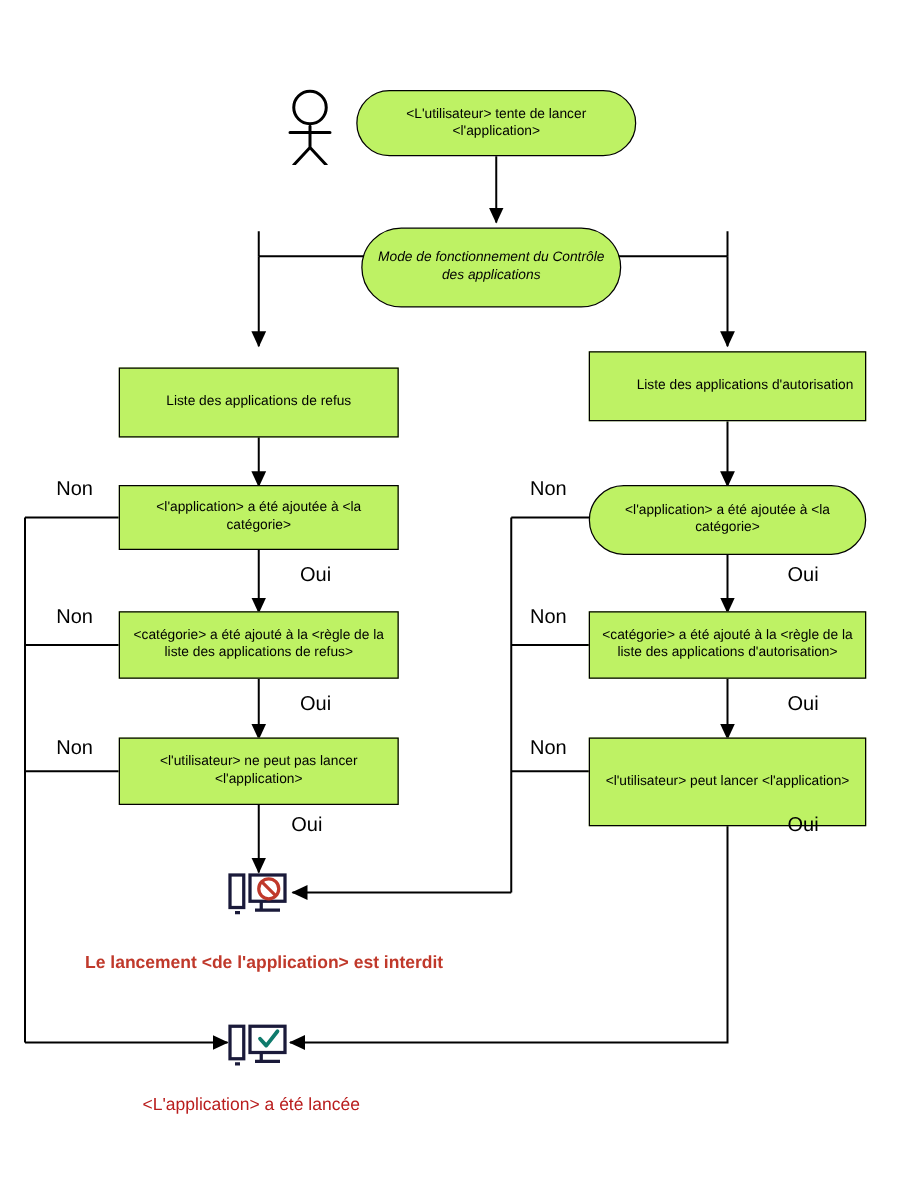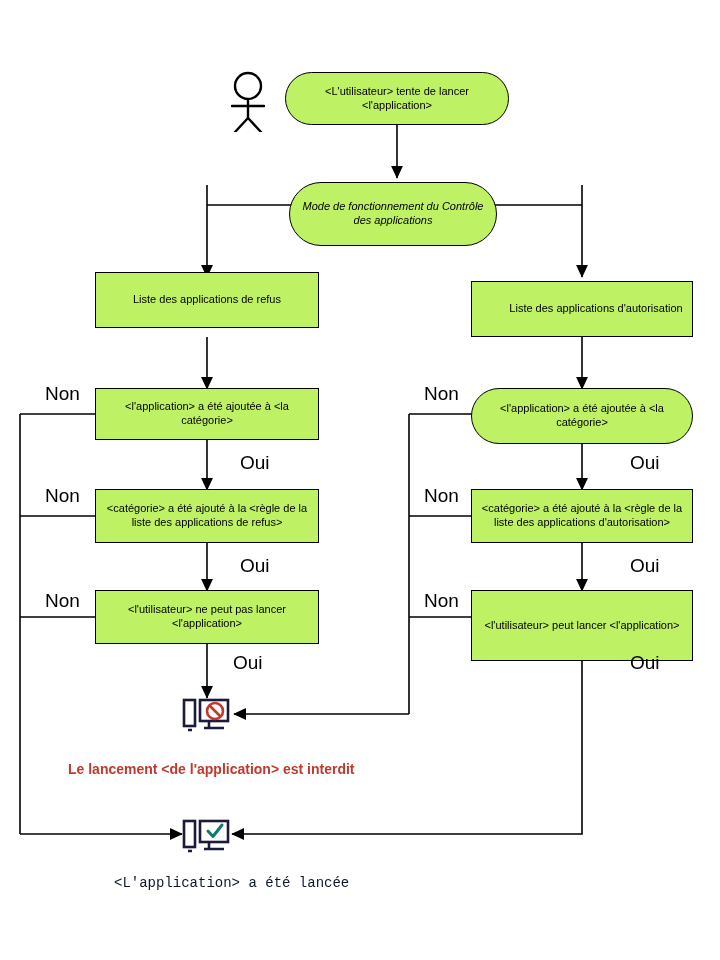--- a/index.html
+++ b/index.html
@@ -41,31 +41,31 @@
   }
   .node.rect {
     border: 1.2px solid #000000;
   }
   .node.term {
     border: 1.2px solid #000000;
     border-radius: 999px;
   }
   .edge-label {
     position: absolute;
-    font-size: 19px;
+    font-size: 16px;
     color: #000000;
     white-space: nowrap;
   }
   .caption {
     position: absolute;
     font-size: 14px;
     white-space: nowrap;
   }
   .caption.denied { color: #c0392b; }
-  .caption.allowed { color: #0f172a; font-family: Liberation Mono, monospace; }
+  .caption.allowed { color: #b91c1c; }
   .icon-wrap {
     position: absolute;
   }
 </style>
 </head>
 <body>
 
 <div id="diagram-root">
 
   <svg class="layer" viewBox="0 0 720 960">
@@ -128,21 +128,21 @@
   </div>
 
   <div class="node term" style="left:285px; top:72px; width:224px; height:53px;">
     <span>&lt;L'utilisateur&gt; tente de lancer &lt;l'application&gt;</span>
   </div>
 
   <div class="node term" style="left:289px; top:182px; width:208px; height:64px;font-style:italic;">
     <span>Mode de fonctionnement du Contrôle des applications</span>
   </div>
 
-  <div class="node rect" style="left:95px; top:272px; width:224px; height:56px;">
+  <div class="node rect" style="left:95px; top:294px; width:224px; height:56px;">
     <span>Liste des applications de refus</span>
   </div>
 
   <div class="node rect" style="left:471px; top:281px; width:222px; height:56px;padding-left:34px;">
     <span>Liste des applications d'autorisation</span>
   </div>
 
   <div class="node rect" style="left:95px; top:388px; width:224px; height:52px;">
     <span>&lt;l'application&gt; a été ajoutée à &lt;la catégorie&gt;</span>
   </div>

